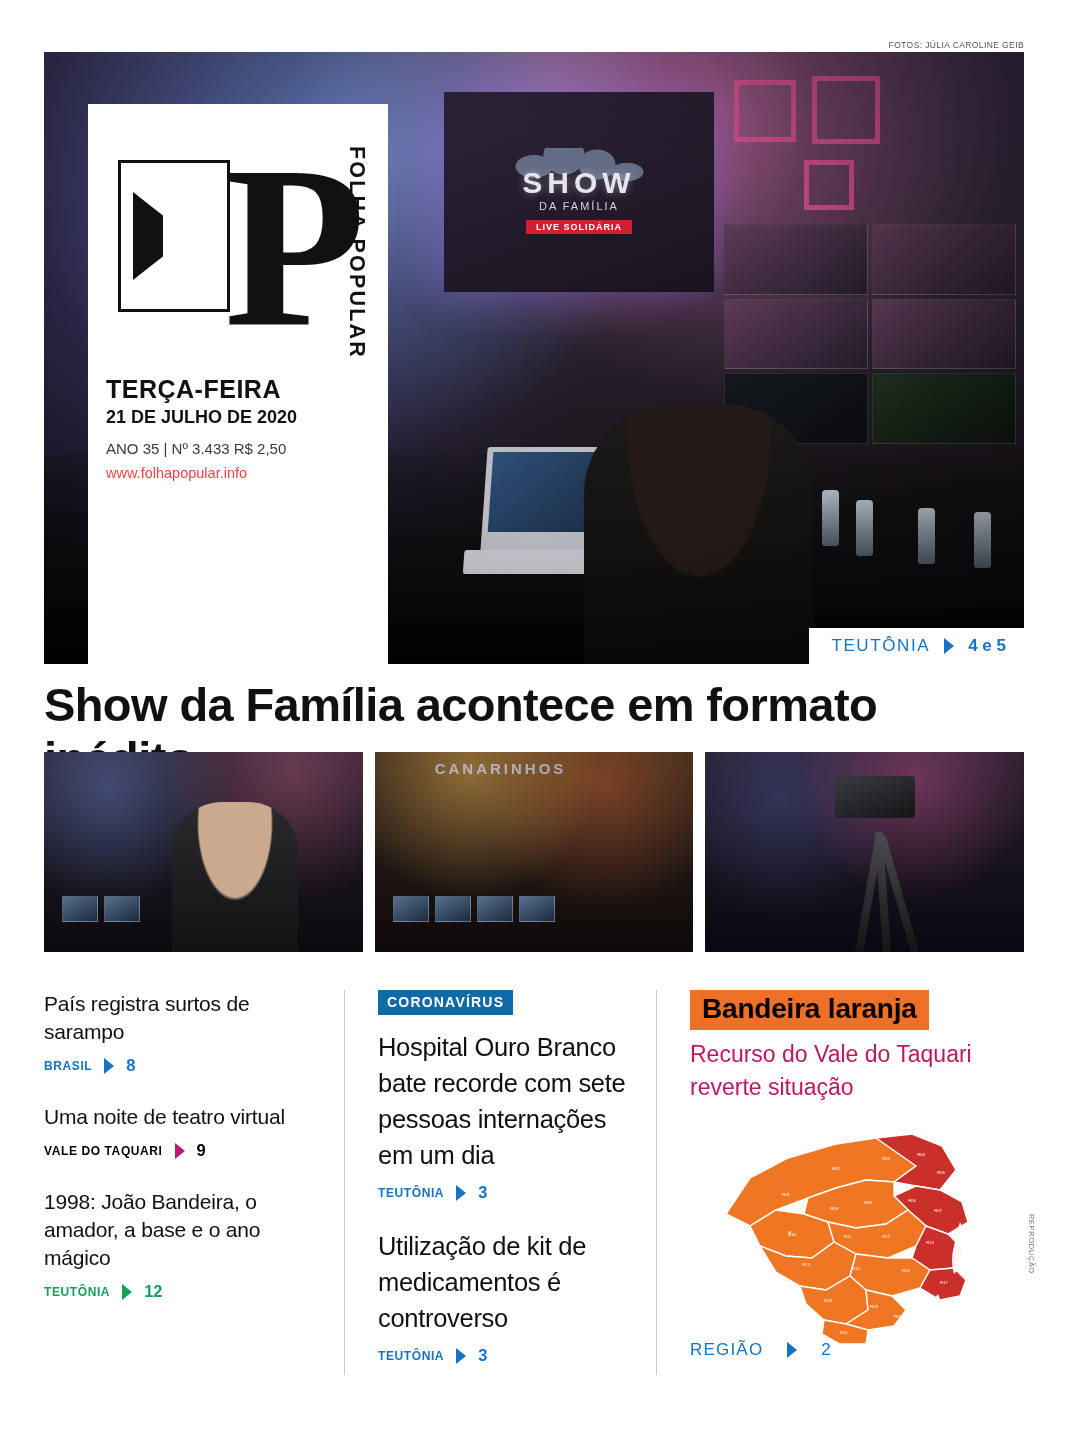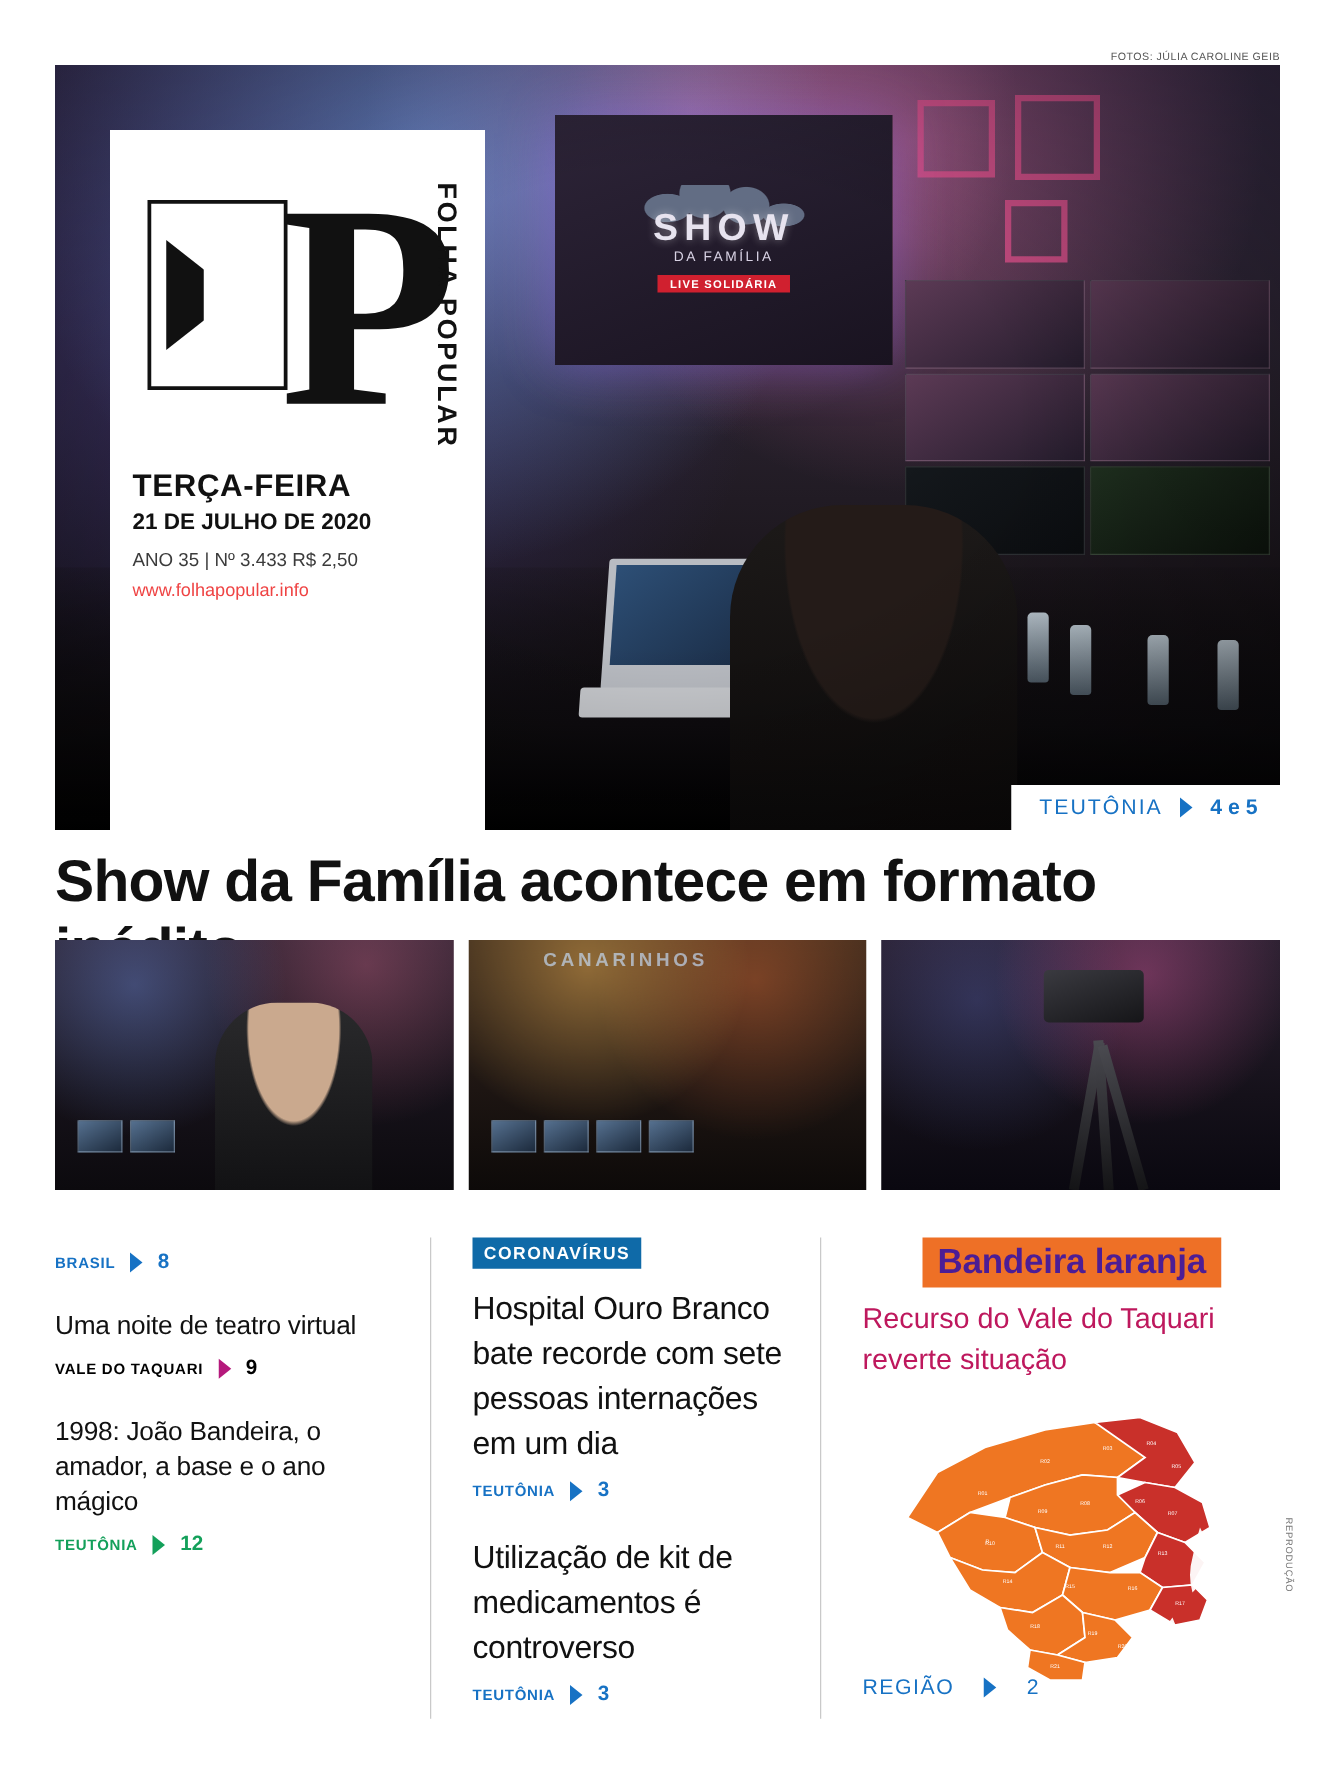--- a/index.html
+++ b/index.html
@@ -436,27 +436,26 @@
     color: #111;
     letter-spacing: -.3px;
   }
   .mid-block { margin-bottom: 26px; }
 
   
   .col-right { position: absolute; left: 646px; top: 0; width: 340px; }
   .flag-orange {
     display: inline-block;
     background: #ee7026;
-    color: #4c1d95;
+    color: #000000;
     font-size: 28px;
     font-weight: bold;
     letter-spacing: -.2px;
     padding: 3px 12px 5px;
     margin-bottom: 8px;
-    margin-left: 48px;
   }
   .col-right h2 {
     margin: 0;
     font-size: 23px;
     font-weight: normal;
     line-height: 33px;
     color: #be185d;
   }
   .map-wrap {
     position: relative;
@@ -578,20 +577,21 @@
     </div>
   </div>
 
   <div class="bottom">
     <div class="vrule r1"></div>
     <div class="vrule r2"></div>
 
     <div class="col-left">
 
       <div class="brief">
+        <h3>País registra surtos de sarampo</h3>
         <div class="tagline">
           <span class="sec c-blue">BRASIL</span>
           <span class="chev"></span>
           <span class="pg c-blue">8</span>
         </div>
       </div>
 
       <div class="brief">
         <h3>Uma noite de teatro virtual</h3>
         <div class="tagline">

